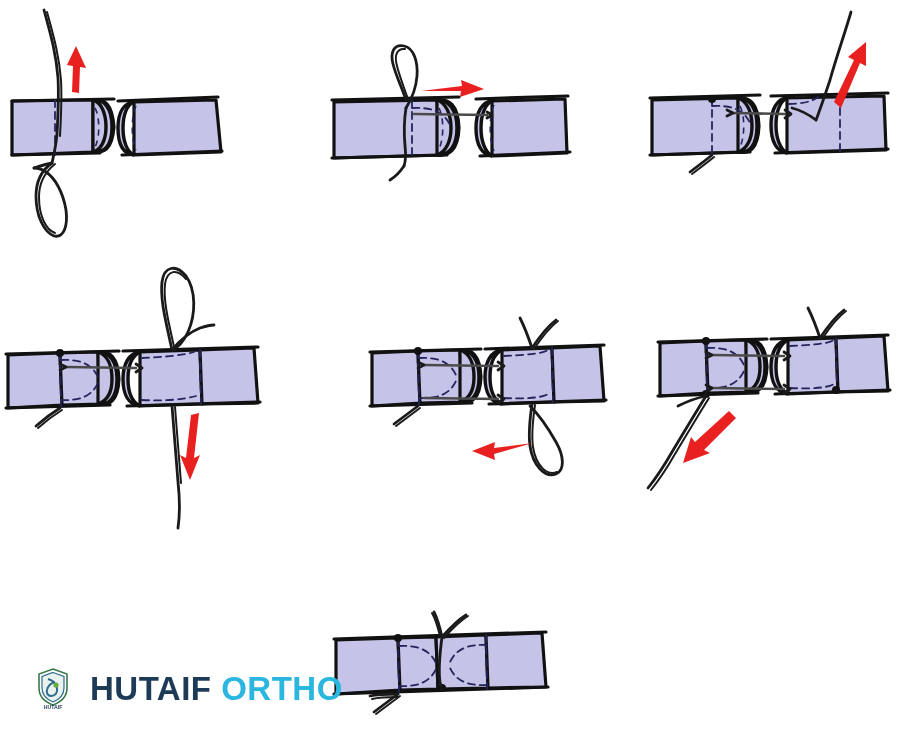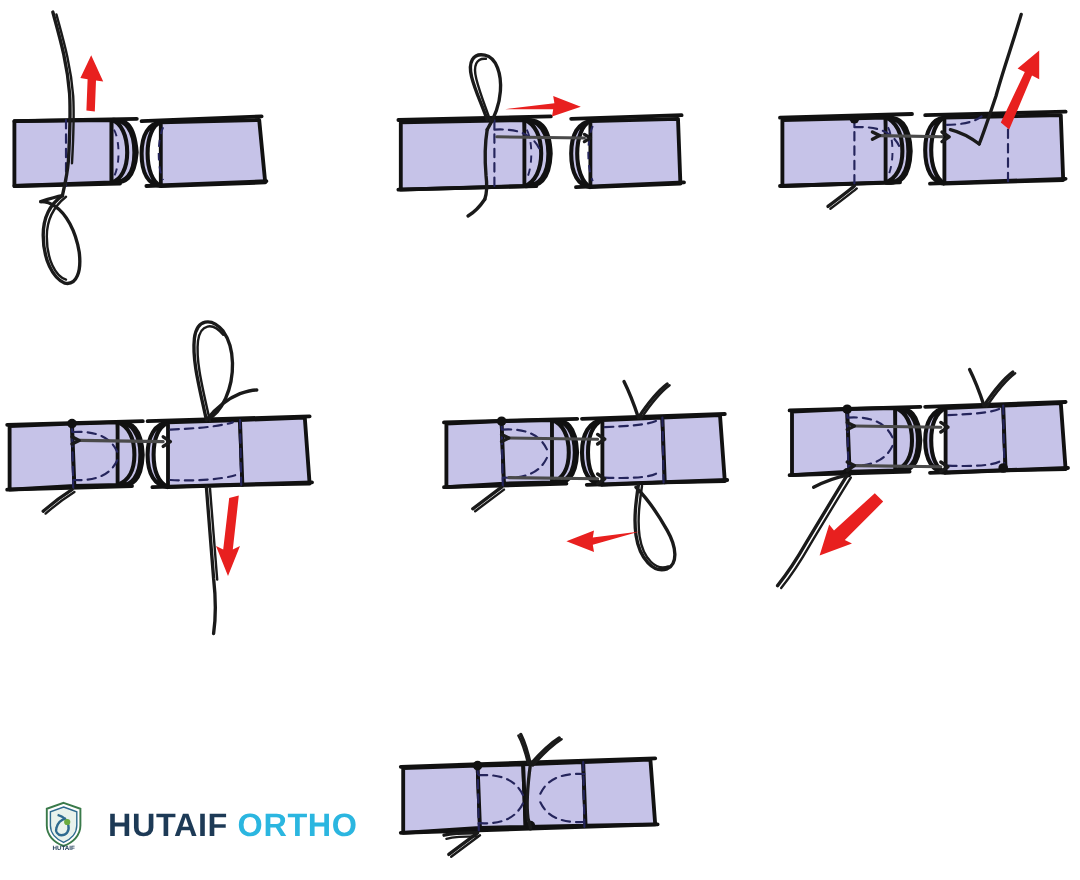--- a/index.html
+++ b/index.html
@@ -14,21 +14,21 @@
   #figure-root{position:absolute;left:0;top:0;width:900px;height:733px;}
   svg.diagram{display:block;width:900px;height:733px;}
 
   .brand{
     position:absolute;
     left:30px;top:665px;
     display:flex;align-items:center;gap:14px;
   }
   .brand-logo{width:46px;height:46px;flex:0 0 auto;}
   .brand-text{
-    font-size:27px;
+    font-size:33px;
     font-weight:bold;
     letter-spacing:0.5px;
     line-height:1;
     white-space:nowrap;
   }
   .brand-primary{color:#1d3a56;}
   .brand-secondary{color:#2bb6e0;}
 </style>
 </head>
 <body>

